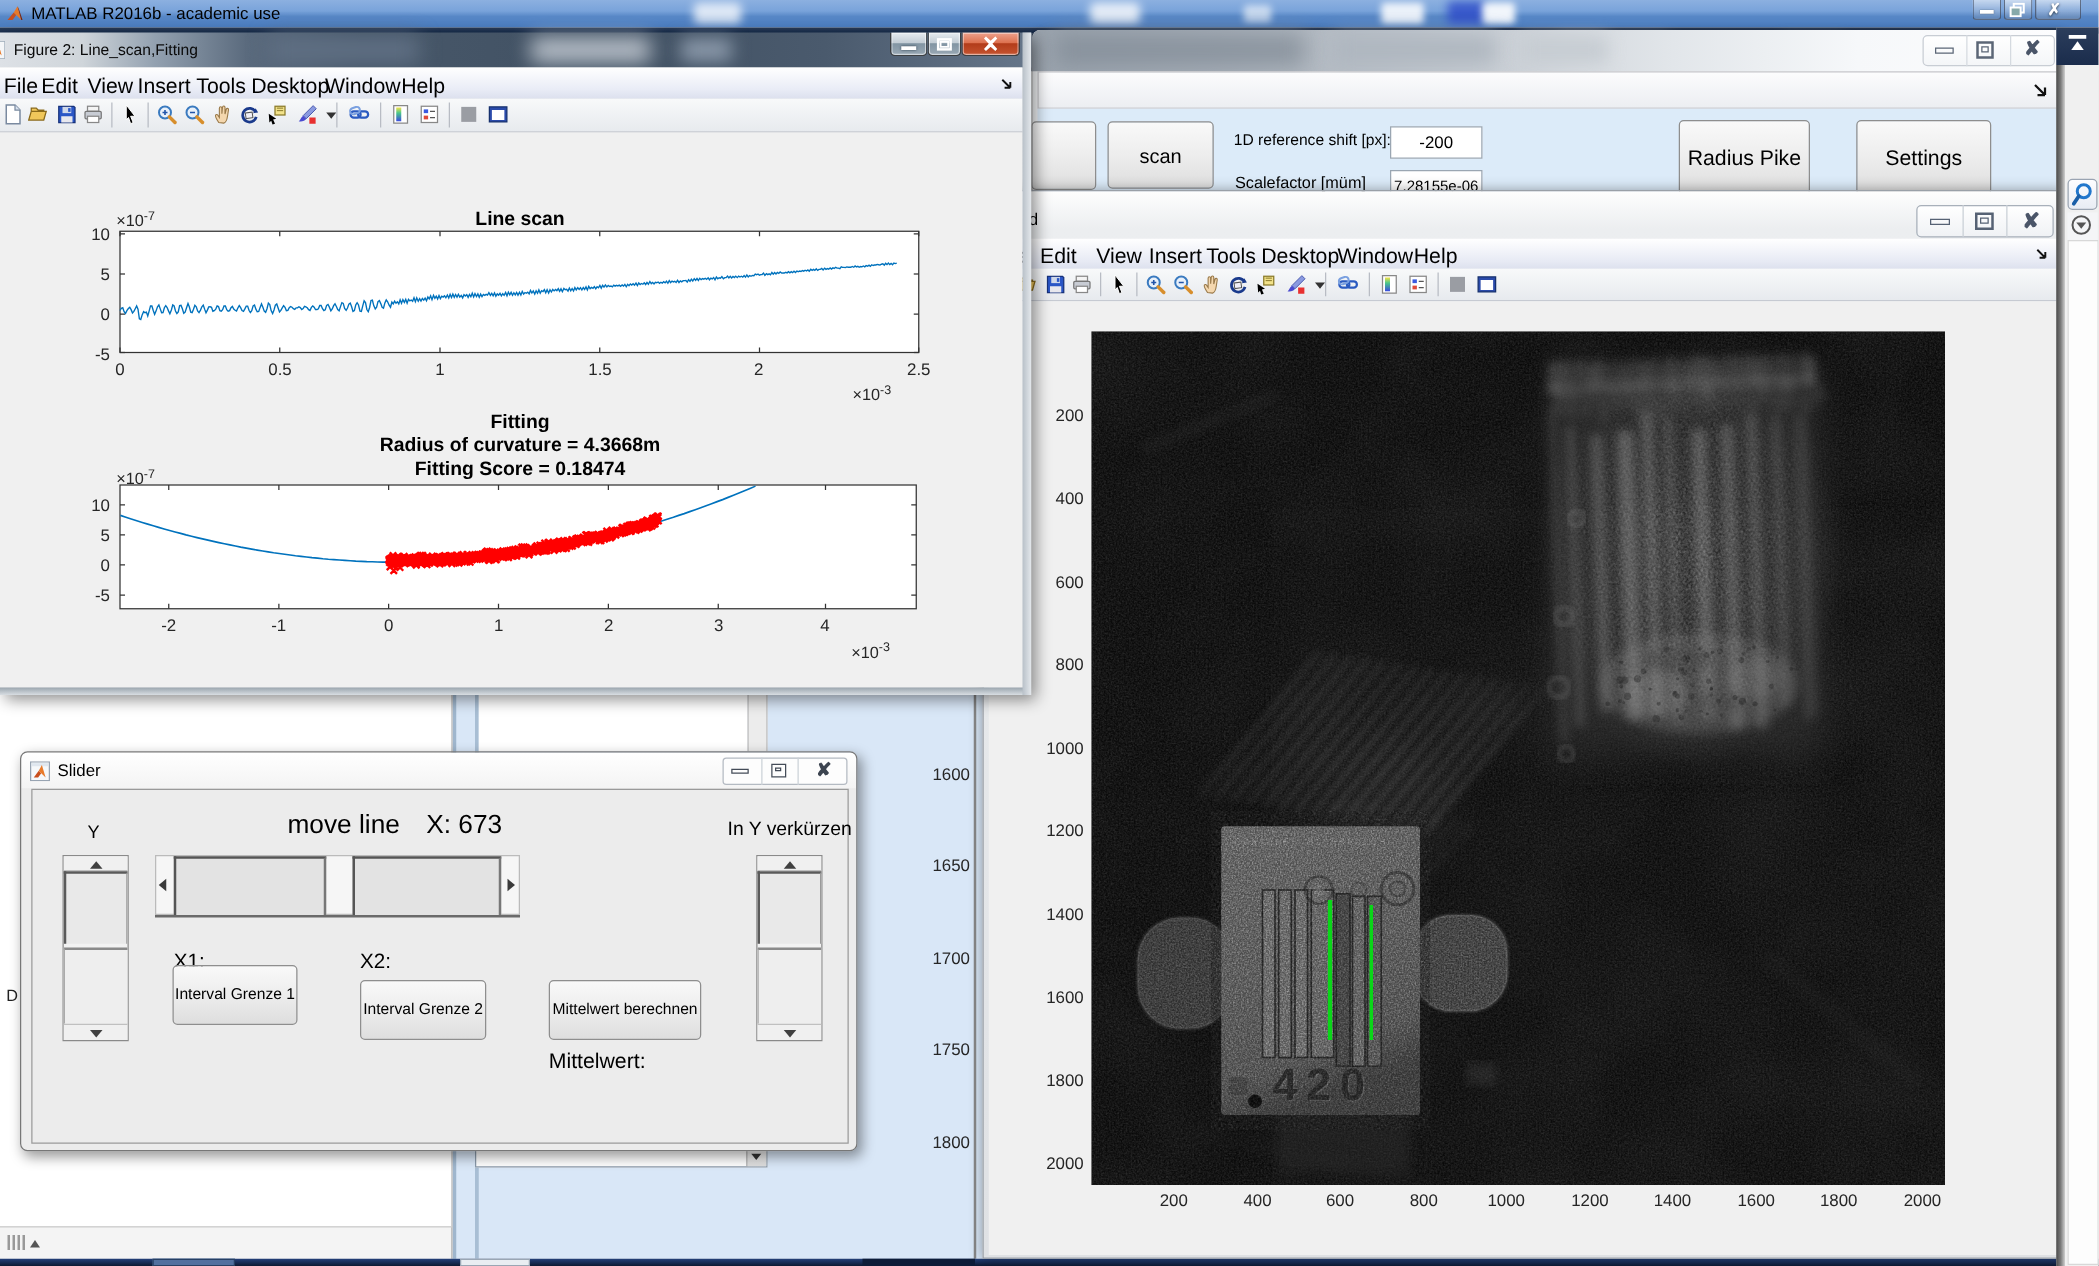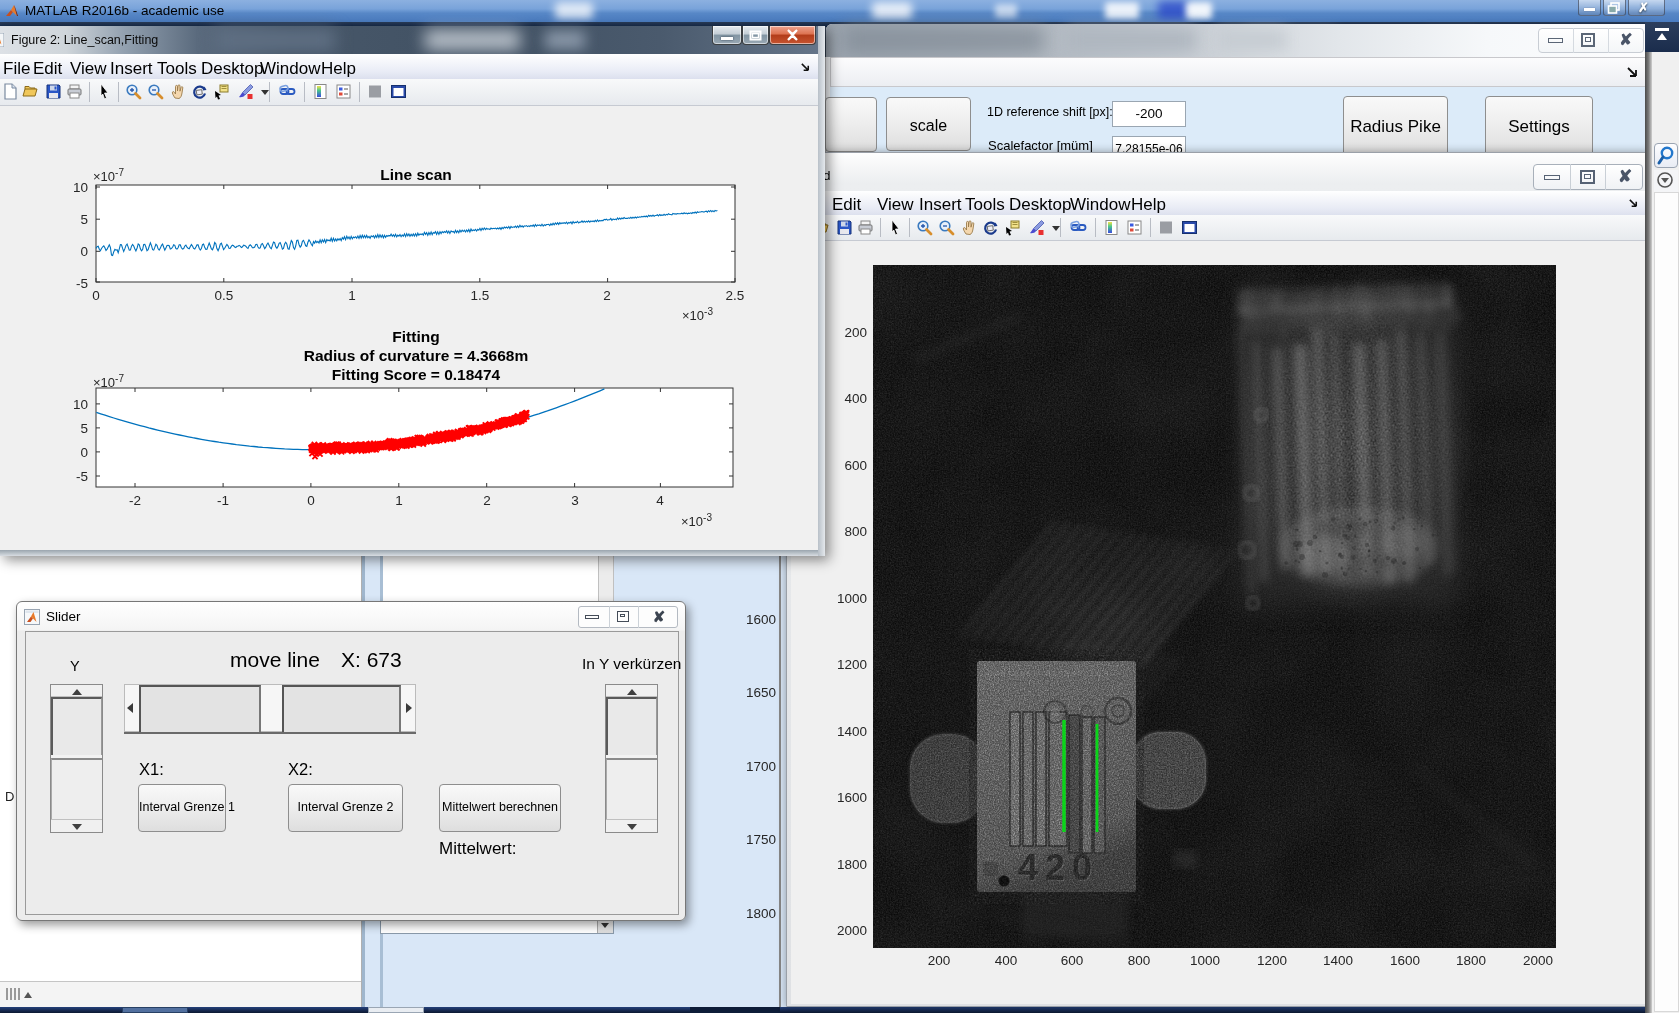--- a/index.html
+++ b/index.html
@@ -77,21 +77,21 @@
 
   <div class="abs" style="left:4px;top:33px;width:818px;height:30px;background:linear-gradient(#fcfcfd,#eceef2);border:1px solid #c8c8cc">
     <svg class="abs" style="right:8px;top:9px" width="12" height="12" viewBox="0 0 12 12">
           <path d="M1 1 L9 9 M9 9 L9 3 M9 9 L3 9" stroke="#111" stroke-width="1.8" fill="none"></path>
         </svg>
   </div>
 
   <div class="abs" style="left:4px;top:63px;width:818px;height:337px;background:#dcebf9">
 
     <div class="mbtn" style="left:-5px;top:10px;width:52px;height:55px"></div>
-    <div class="mbtn" style="left:56px;top:10px;width:85px;height:54px;font-size:16px;line-height:56px">scale</div>
+    <div class="mbtn" style="left:56px;top:10px;width:85px;height:54px;font-size:16px;line-height:56px">scan</div>
     <div class="lbl" style="left:157px;top:18px;font-size:12.5px">1D reference shift [px]:</div>
     <div class="abs" style="left:282px;top:14px;width:74px;height:26px;background:#fff;border:1px solid #9aa6b2;font-size:13.5px;text-align:center;line-height:24px">-200</div>
     <div class="lbl" style="left:158px;top:51px;font-size:13px">Scalefactor [müm]</div>
     <div class="abs" style="left:282px;top:49px;width:74px;height:26px;background:#fff;border:1px solid #9aa6b2;font-size:12px;text-align:center;line-height:24px">7.28155e-06</div>
     <div class="mbtn" style="left:513px;top:9px;width:105px;height:60px;font-size:17px;line-height:60px">Radius Pike</div>
     <div class="mbtn" style="left:655px;top:9px;width:108px;height:60px;font-size:17px;line-height:60px">Settings</div>
   </div>
 </div>
 
 <div class="abs" style="left:362px;top:556px;width:424px;height:451px;background:#d9e7f7"></div>
@@ -868,19 +868,19 @@
       <div class="abs" style="left:0;top:0;width:53px;height:149px;border:1px solid #8a8a8a;background:#f2f2f2"></div>
       <div class="abs" style="left:1px;top:1px;width:51px;height:12px;background:#f0f0f0;border-bottom:1px solid #c0c0c0"></div>
       <div class="abs" style="left:22px;top:5px;width:0;height:0;border-left:5px solid transparent;border-right:5px solid transparent;border-bottom:6px solid #404040"></div>
       <div class="abs" style="left:1px;top:13px;width:51px;height:58px;background:#e9e9e9;border-top:2px solid #5a5a5a;border-left:2px solid #5a5a5a;border-right:1px solid #9a9a9a"></div>
       <div class="abs" style="left:1px;top:74px;width:51px;height:61px;background:#eeeeee;border-top:2px solid #8a8a8a;border-left:1px solid #aaa"></div>
       <div class="abs" style="left:1px;top:135px;width:51px;height:13px;background:#f0f0f0;border-top:1px solid #c0c0c0"></div>
       <div class="abs" style="left:22px;top:140px;width:0;height:0;border-left:5px solid transparent;border-right:5px solid transparent;border-top:6px solid #404040"></div>
     </div>
     <div class="lbl" style="left:113px;top:128px;font-size:16.5px">X1:</div>
     <div class="lbl" style="left:262px;top:128px;font-size:16.5px">X2:</div>
-    <div class="mbtn" style="left:112px;top:152px;width:88px;height:48px;font-size:12.5px;line-height:44px;white-space:nowrap">Interval Grenze 1</div>
-    <div class="mbtn" style="left:262px;top:152px;width:115px;height:48px;font-size:12.5px;line-height:44px;white-space:nowrap">Interval Grenze 2</div>
+    <div class="mbtn" style="left:112px;top:140px;width:100px;height:48px;font-size:12.5px;line-height:44px;white-space:nowrap">Interval Grenze 1</div>
+    <div class="mbtn" style="left:262px;top:152px;width:101px;height:48px;font-size:12.5px;line-height:44px;white-space:nowrap">Interval Grenze 2</div>
     <div class="mbtn" style="left:413px;top:152px;width:122px;height:48px;font-size:12.5px;line-height:44px;white-space:nowrap">Mittelwert berechnen</div>
     <div class="lbl" style="left:413px;top:207px;font-size:17px">Mittelwert:</div>
   </div>
 </div>
 
 </div>
 </body></html>

